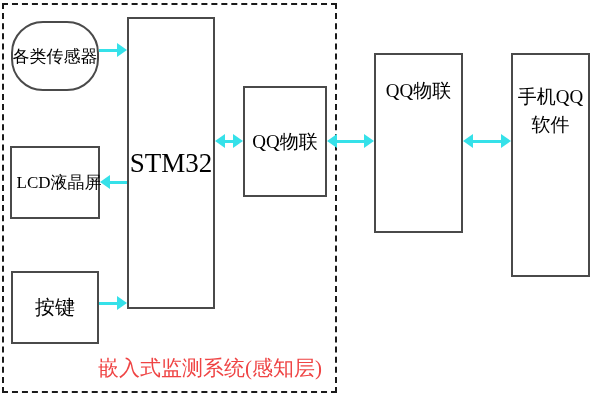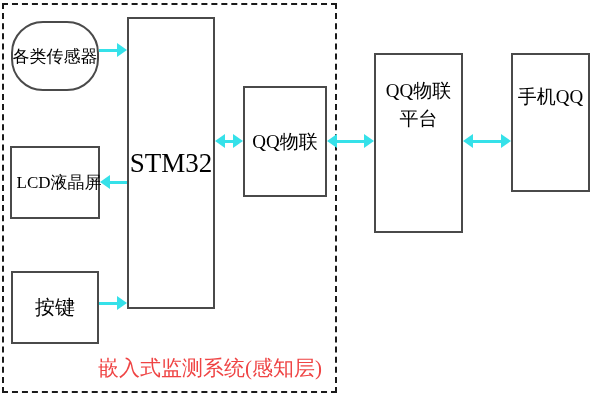--- a/index.html
+++ b/index.html
@@ -32,21 +32,21 @@
     color:#000000;
     z-index:1;
   }
   .box .line{white-space:nowrap;}
   #box-sensors{left:11px;top:21px;width:88px;height:70px;font-size:17px;border-radius:32px;}
   #box-lcd{left:10px;top:146px;width:90px;height:73px;font-size:17px;padding-left:8px;}
   #box-keys{left:11px;top:271px;width:88px;height:73px;font-size:20px;}
   #box-stm32{left:127px;top:17px;width:88px;height:292px;font-size:27px;}
   #box-wifi{left:243px;top:86px;width:84px;height:111px;font-size:19px;line-height:31px;justify-content:center;}
   #box-platform{left:374px;top:53px;width:89px;height:180px;font-size:19px;line-height:28px;justify-content:flex-start;padding:22px 0 23px 0;}
-  #box-phone{left:511px;top:53px;width:79px;height:139px;font-size:19px;line-height:28px;justify-content:flex-start;padding:28px 0 25px 0;}
+  #box-phone{left:511px;top:53px;width:79px;height:224px;font-size:19px;line-height:28px;justify-content:flex-start;padding:28px 0 25px 0;}
   .layer-line{margin-top:auto;}
   .region-label{
     position:absolute;
     left:95px;top:350px;width:230px;height:36px;
     display:flex;align-items:center;justify-content:center;
     font-size:21px;color:#ef4444;
     white-space:nowrap;
     z-index:1;
   }
   .arrow{
@@ -100,25 +100,25 @@
   <div class="box" id="box-stm32">
     <span class="line">STM32</span>
   </div>
 
   <div class="box" id="box-wifi">
     <span class="line">QQ物联</span>
   </div>
 
   <div class="box" id="box-platform">
     <span class="line">QQ物联</span>
-    <span class="line">平台</span>
   </div>
 
   <div class="box" id="box-phone">
     <span class="line">手机QQ</span>
+    <span class="line">软件</span>
   </div>
 
   <div class="region-label">嵌入式监测系统(感知层)</div>
 
   <div class="arrow" id="arrow-sensors-stm32">
     <div class="shaft"></div>
     <div class="head-right"></div>
   </div>
 
   <div class="arrow" id="arrow-stm32-lcd">

